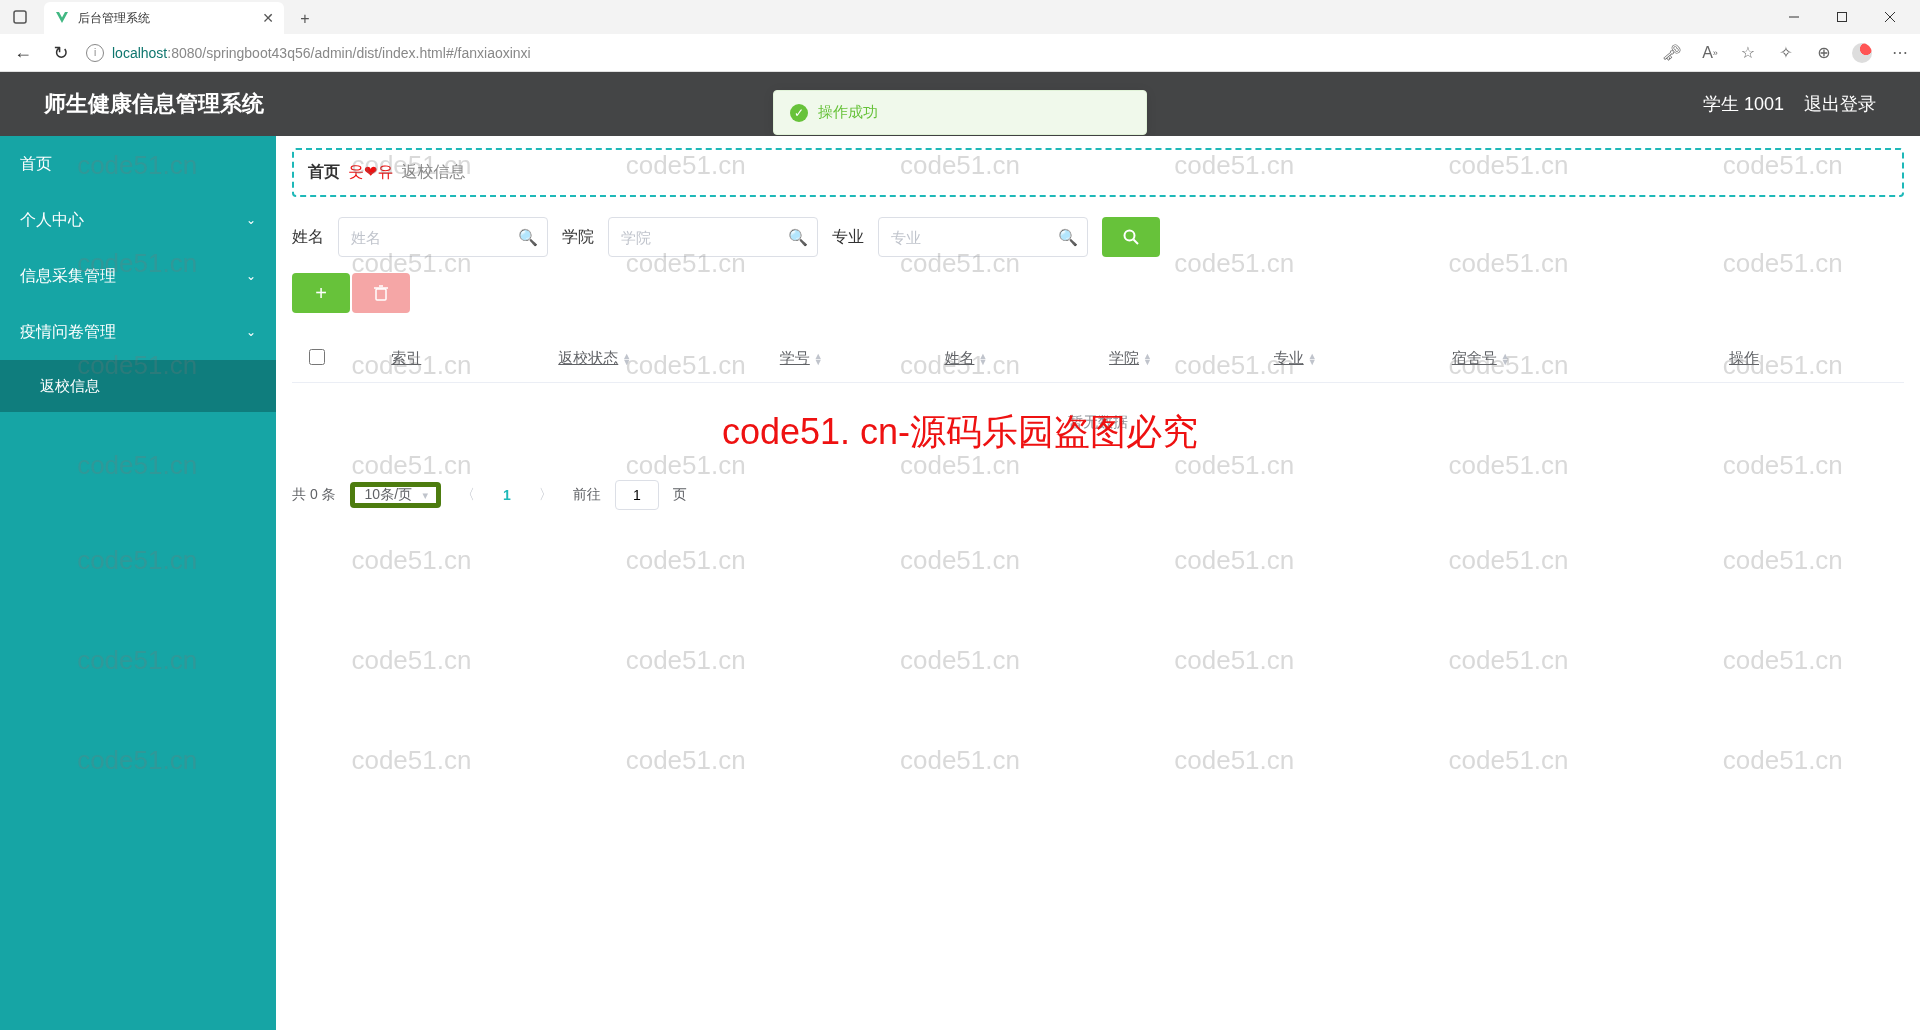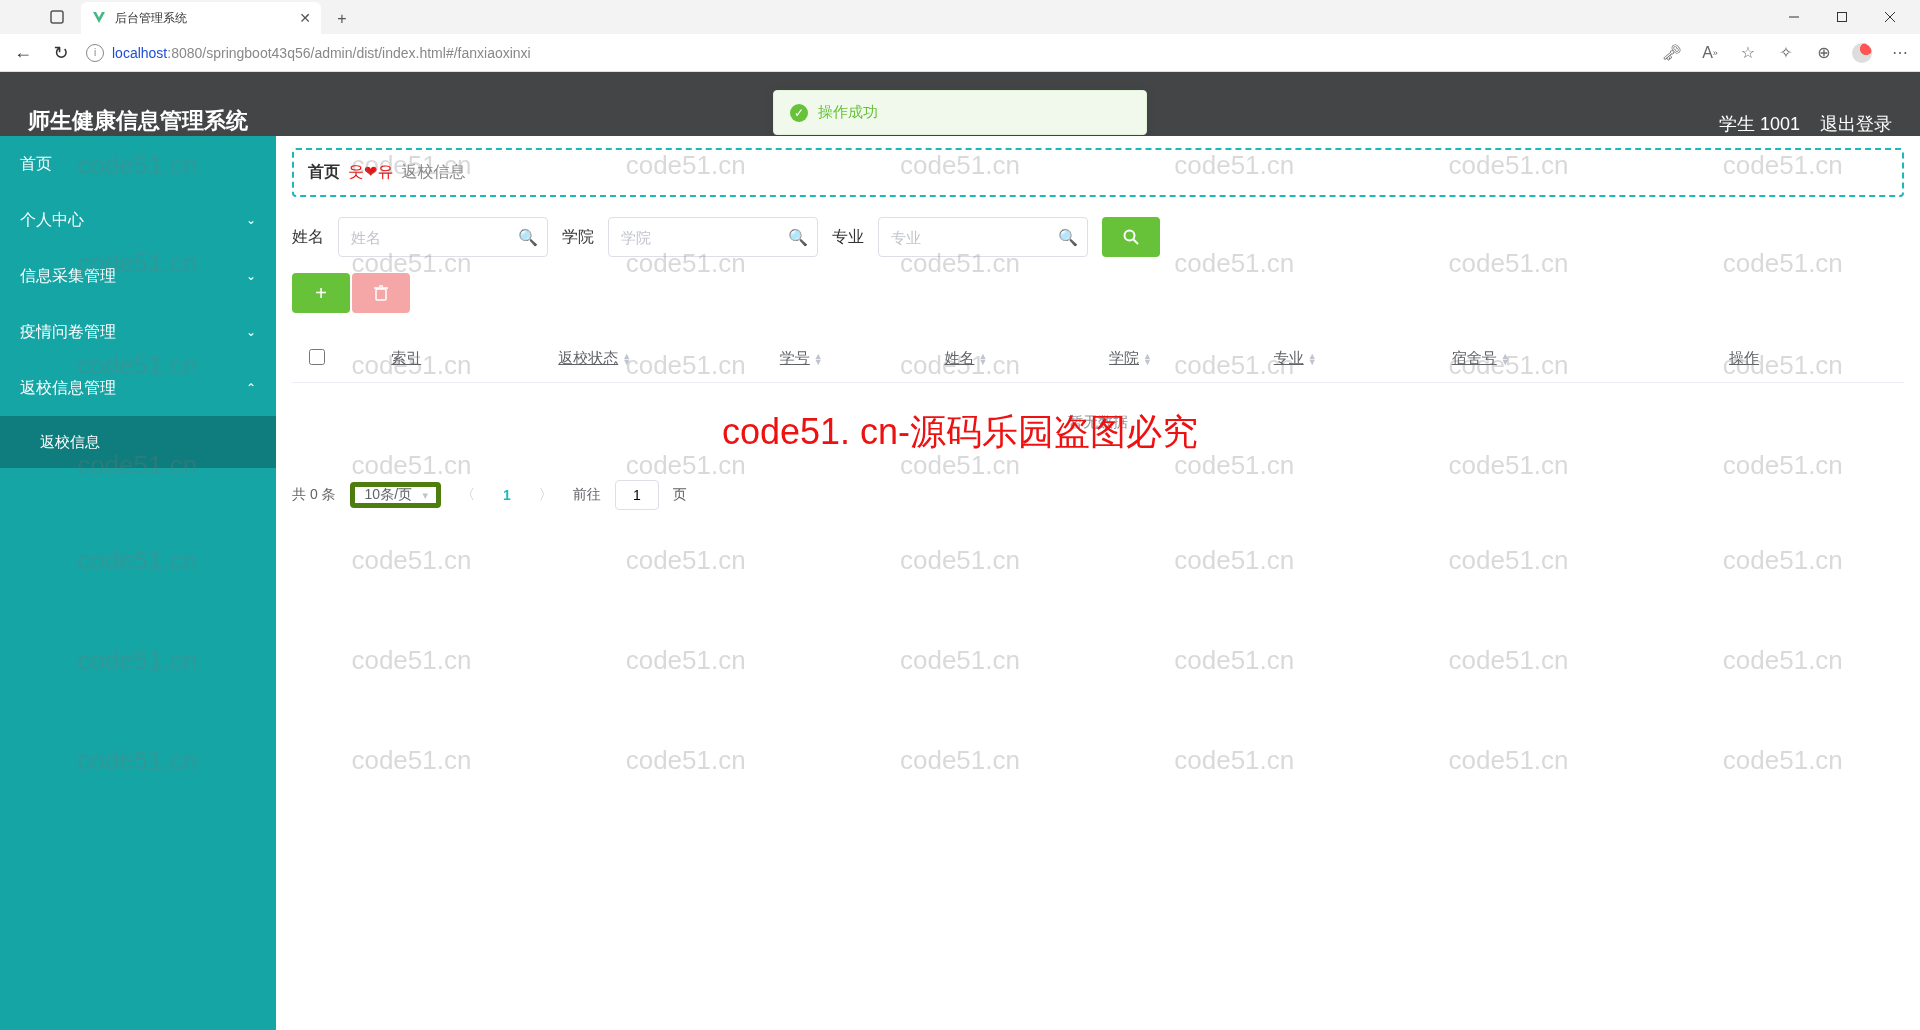--- a/index.html
+++ b/index.html
@@ -1,41 +1,41 @@
 <!DOCTYPE html>
 <html><head>
 <meta charset="utf-8">
 <style>
 * { margin: 0; padding: 0; box-sizing: border-box; font-family: "Microsoft YaHei", Arial, sans-serif; }
 body { width: 1920px; height: 1030px; background: #fff; overflow: hidden; }
 
 
-.browser-chrome { height: 34px; background: #f3f3f3; display: flex; align-items: flex-end; padding-left: 37px; }
+.browser-chrome { height: 34px; background: #f3f3f3; display: flex; align-items: flex-end; }
 .tab-strip { display: flex; align-items: flex-end; height: 34px; }
 .tab-icon-btn { width: 40px; height: 34px; display: flex; align-items: center; justify-content: center; color: #555; }
 .browser-tab { background: #fff; height: 32px; width: 240px; border-radius: 6px 6px 0 0; display: flex; align-items: center; padding: 0 10px; font-size: 12px; color: #333; gap: 8px; margin-left: 4px; }
 .tab-favicon { width: 16px; height: 16px; color: #42b883; }
 .tab-title { flex: 1; overflow: hidden; white-space: nowrap; text-overflow: ellipsis; }
 .tab-close { font-size: 14px; color: #555; }
 .new-tab { width: 30px; height: 30px; display: flex; align-items: center; justify-content: center; color: #555; margin-left: 6px; font-size: 16px; }
 .window-controls { margin-left: auto; display: flex; gap: 12px; padding-right: 12px; height: 34px; align-items: center; }
 .win-ctrl { width: 36px; height: 28px; display: flex; align-items: center; justify-content: center; color: #333; }
 
 .addr-bar { height: 38px; background: #fff; border-bottom: 1px solid #e0e0e0; display: flex; align-items: center; padding: 0 10px; gap: 12px; }
 .nav-btn { width: 26px; height: 26px; display: flex; align-items: center; justify-content: center; color: #333; font-size: 18px; }
 .url-field { flex: 1; display: flex; align-items: center; gap: 8px; font-size: 14px; color: #333; }
 .url-icon { width: 18px; height: 18px; border: 1px solid #888; border-radius: 50%; display: flex; align-items: center; justify-content: center; font-size: 10px; color: #888; }
-.url-host { color: #1d4ed8; }
+.url-host { color: #0f766e; }
 .url-rest { color: #888; }
 .addr-right { display: flex; gap: 18px; align-items: center; color: #666; }
 .addr-ico { width: 20px; height: 20px; display: flex; align-items: center; justify-content: center; font-size: 16px; }
 .avatar-dot { width: 20px; height: 20px; border-radius: 50%; background: radial-gradient(circle at 70% 30%, #f55 30%, #ddd 31%); }
 
 
-.top-header { height: 64px; background: #444546; color: #fff; display: flex; align-items: flex-end; padding: 0 28px; position: relative; }
+.top-header { height: 64px; background: #444546; color: #fff; display: flex; align-items: center; padding: 0 44px; position: relative; }
 .app-title { font-size: 22px; font-weight: bold; }
 .header-right { margin-left: auto; display: flex; gap: 20px; font-size: 18px; align-items: center; }
 
 
 .toast { position: absolute; left: 50%; transform: translateX(-50%); top: 18px; width: 374px; background: #f0f9eb; border: 1px solid #e1f3d8; color: #67c23a; border-radius: 4px; padding: 12px 16px; display: flex; align-items: center; gap: 10px; font-size: 15px; box-shadow: 0 2px 12px rgba(0,0,0,0.08);}
 .toast-icon { width: 18px; height: 18px; border-radius: 50%; background: #67c23a; color: #fff; display: flex; align-items: center; justify-content: center; font-size: 12px; }
 
 
 .app-body { display: flex; height: calc(1030px - 34px - 38px - 64px); }
 
@@ -171,24 +171,20 @@
       <span class="chev">⌄</span>
     </div>
     <div class="side-item">
       <span>信息采集管理</span>
       <span class="chev">⌄</span>
     </div>
     <div class="side-item">
       <span>疫情问卷管理</span>
       <span class="chev">⌄</span>
     </div>
-    <div class="side-item">
-      <span>返校信息管理</span>
-      <span class="chev">⌃</span>
-    </div>
     <div class="side-sub active">
       <span>返校信息</span>
     </div>
   </div>
 
   <div class="main">
     <div class="breadcrumb-box">
       <span class="bc-home">首页</span>
       <span class="bc-emoji">웃❤유</span>
       <span class="bc-current">返校信息</span>

